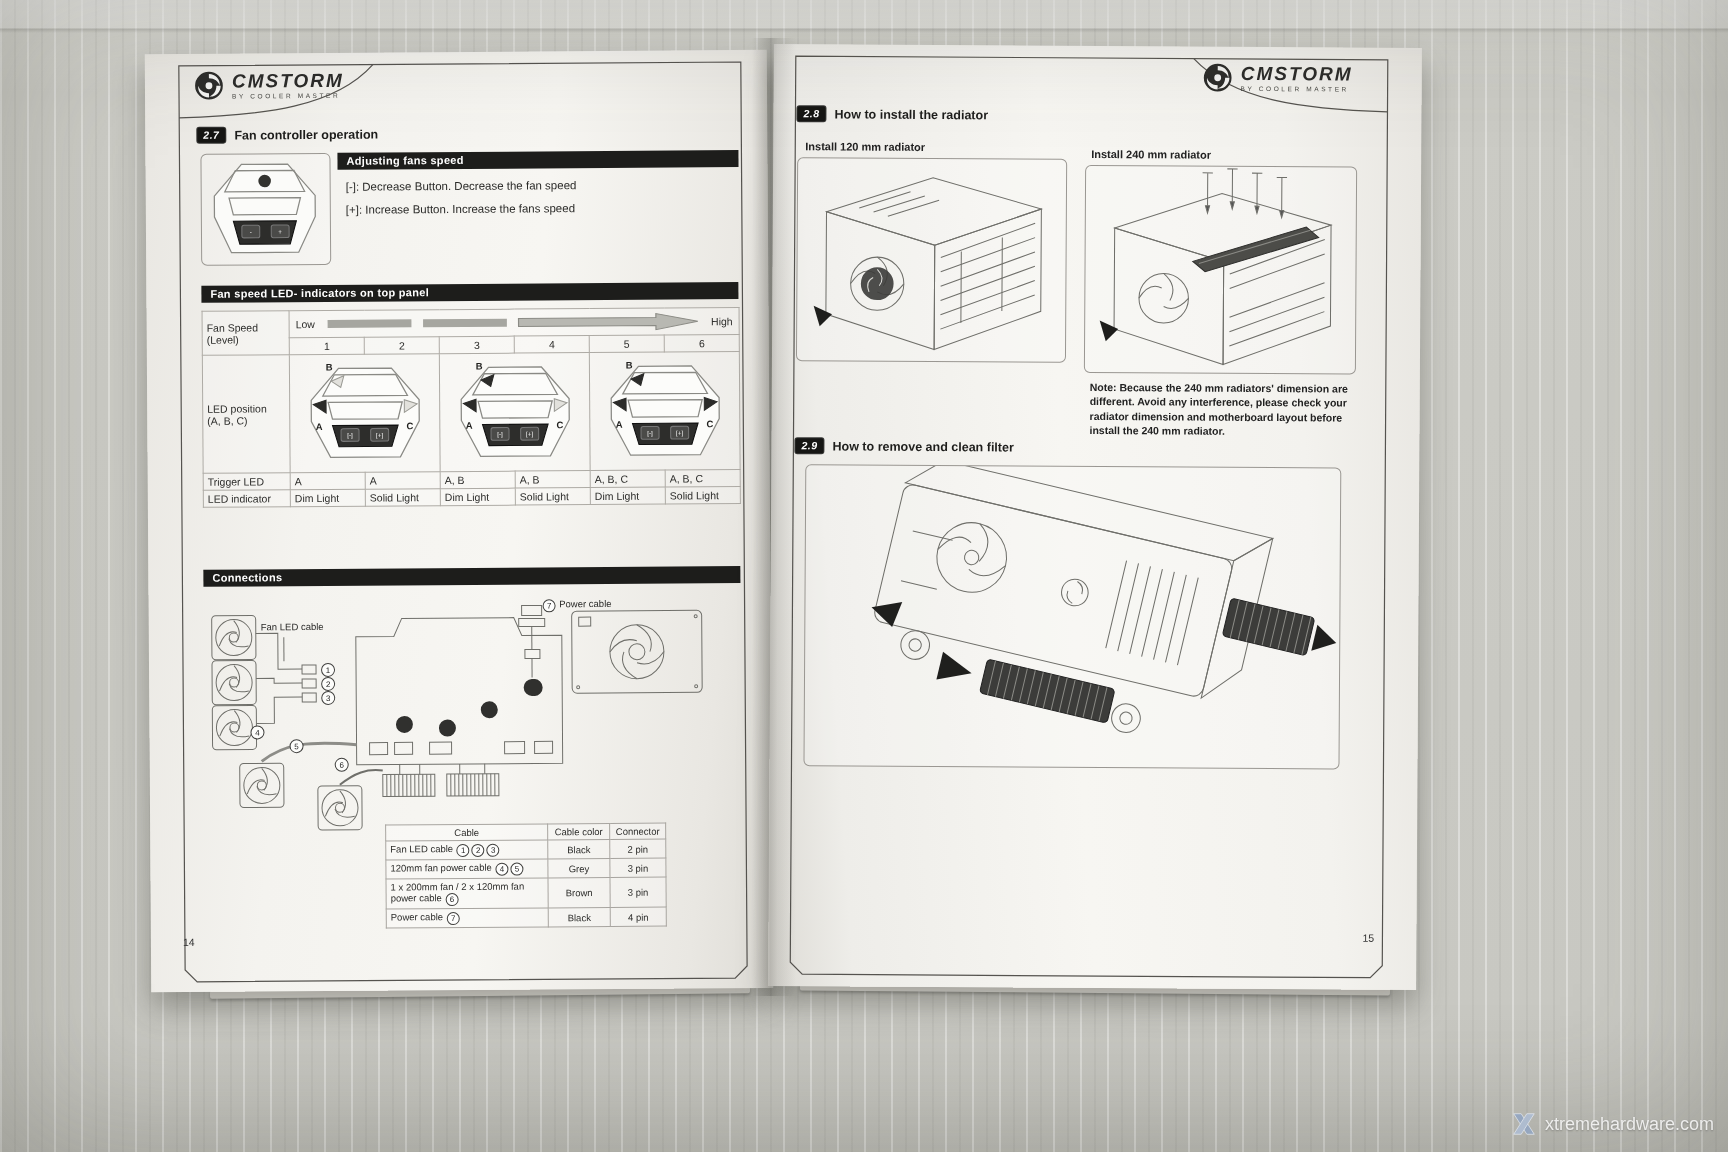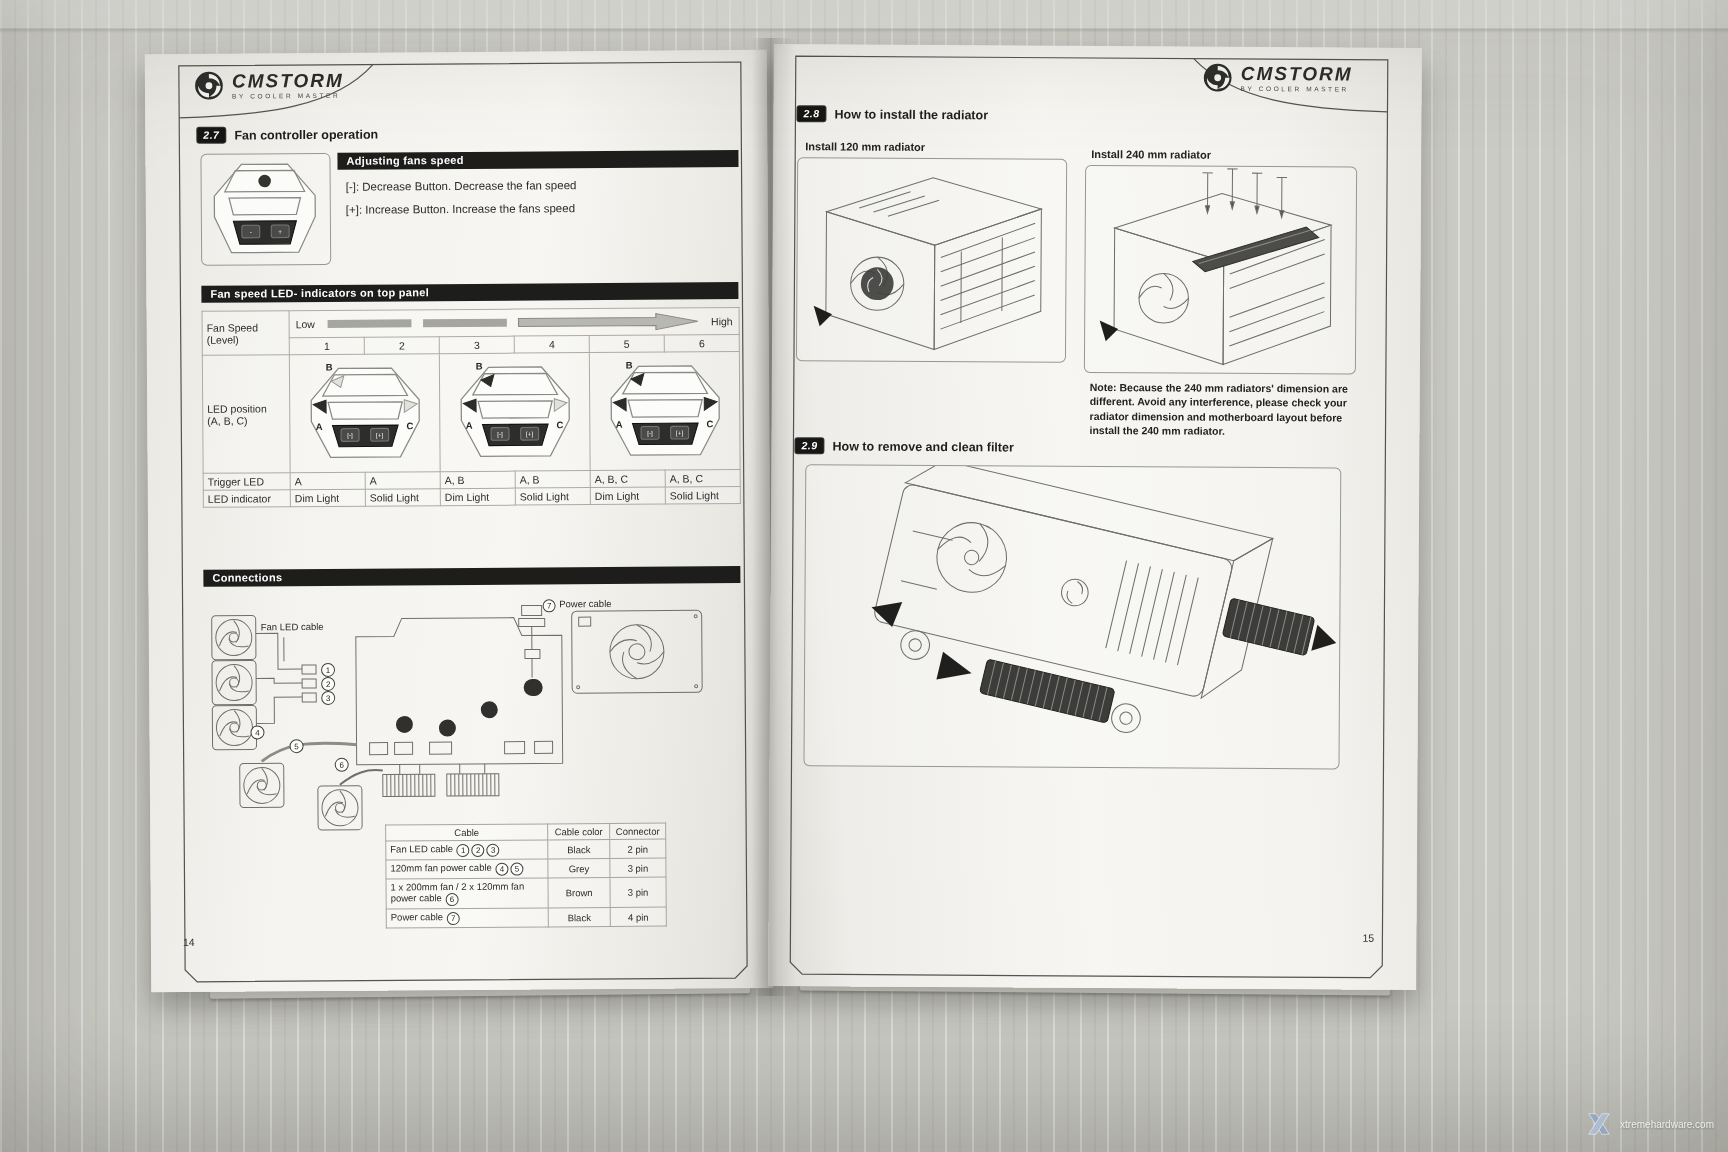--- a/index.html
+++ b/index.html
@@ -75,21 +75,21 @@
   .img-box{border:1px solid #9a9792;border-radius:6px;background:rgba(255,255,255,.2);}
 
   .ill-label{font-size:11px;font-weight:bold;color:#222;}
   .note-text{font-size:10.5px;font-weight:bold;color:#222;line-height:1.38;}
 
   .numc circle{fill:#fdfdfb;stroke:#3f3f3d;stroke-width:1;}
   .numc text{font-size:8px;fill:#222;text-anchor:middle;font-family:"Liberation Sans",sans-serif;}
 
   
   .watermark{position:absolute;right:14px;bottom:14px;display:flex;align-items:center;gap:7px;z-index:9;opacity:.9;}
-  .wm-text{font-size:10px;color:rgba(252,252,252,.92);text-shadow:0 1px 2px rgba(60,60,60,.45);}
+  .wm-text{font-size:18px;color:rgba(252,252,252,.92);text-shadow:0 1px 2px rgba(60,60,60,.45);}
 
   .lineart{stroke:#6f6f6a;fill:none;stroke-width:1;}
 </style>
 </head>
 <body>
 
 <div class="stage">
 
   <div class="sheet-edge se1"></div>
   <div class="sheet-edge se2"></div>

